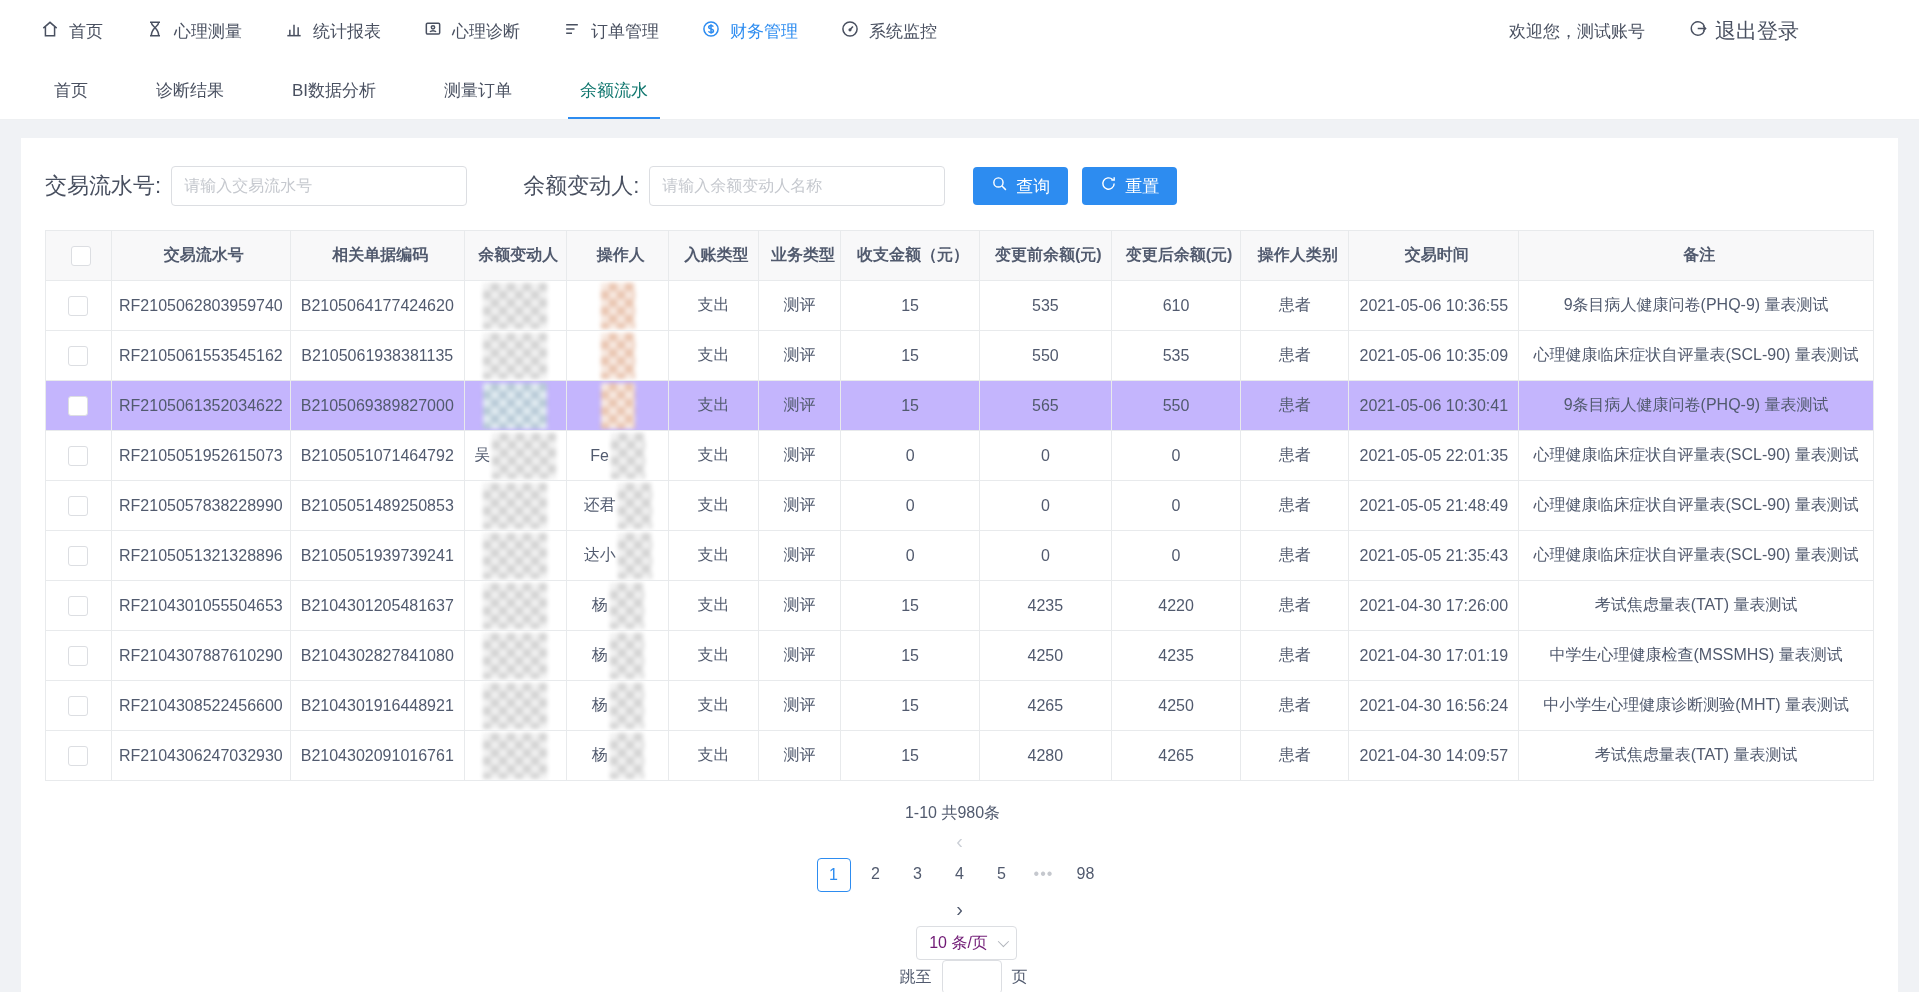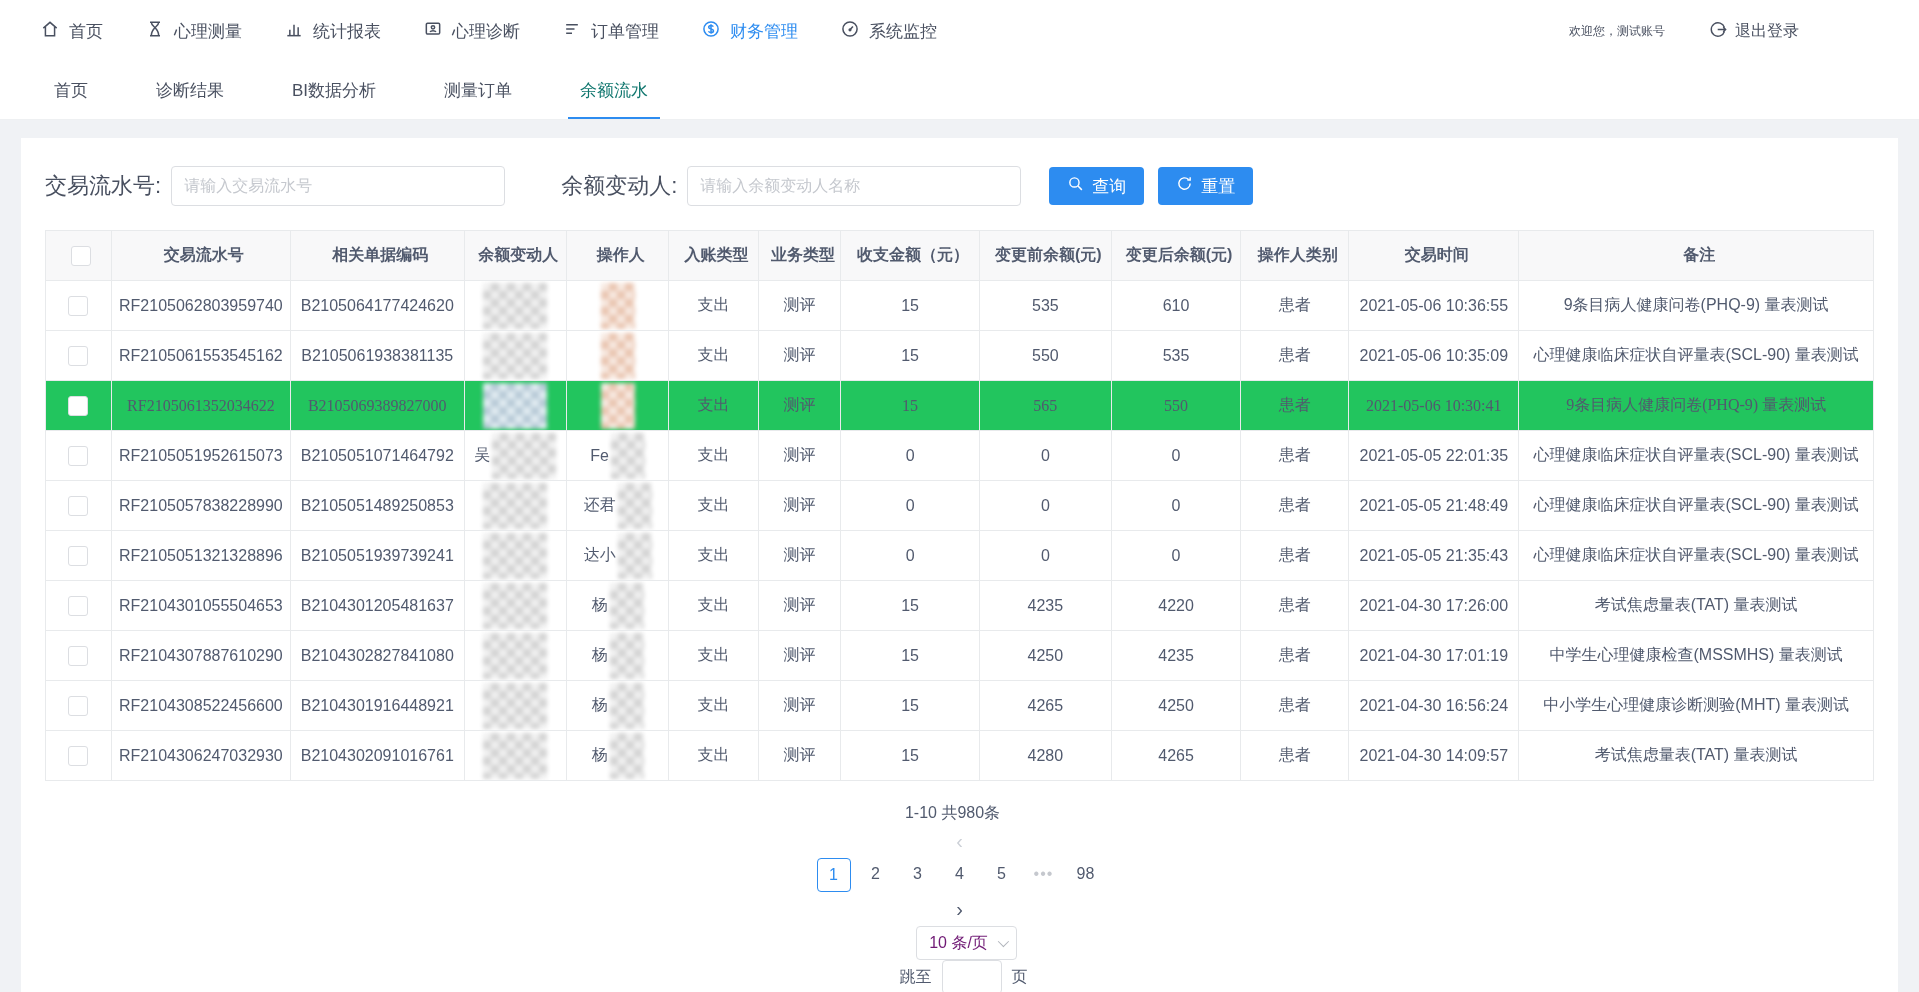--- a/index.html
+++ b/index.html
@@ -16,22 +16,22 @@
   }
   .nav-left { display:flex; align-items:center; gap:42px; }
   .nav-item {
     display:flex; align-items:center; gap:9px; cursor:pointer;
     color:#495060; font-size:17px; white-space:nowrap;
   }
   .nav-item svg { stroke:#495060; }
   .nav-item.active { color:#2d8cf0; }
   .nav-item.active svg { stroke:#2d8cf0; }
   .nav-right { display:flex; align-items:center; gap:44px; margin-right:80px; }
-  .welcome { color:#495060; font-size:12px; }
-  .logout { display:flex; align-items:center; gap:7px; color:#495060; font-size:16px; cursor:pointer; }
+  .welcome { color:#495060; font-size:17px; }
+  .logout { display:flex; align-items:center; gap:7px; color:#495060; font-size:21px; cursor:pointer; }
   .logout svg { stroke:#495060; }
   
   .tabs-row {
     height:58px; display:flex; align-items:stretch; padding-left:20px;
     border-bottom:1px solid #eef0f2; background:#fff;
   }
   .tab {
     display:flex; align-items:center; padding:0 34px; font-size:17px;
     color:#495060; cursor:pointer; position:relative; white-space:nowrap;
   }
@@ -41,21 +41,21 @@
     height:2px; background:#2d8cf0;
   }
   
   .card {
     background:#fff; margin:18px 21px 0; padding:28px 24px 38px;
     min-height:734px;
   }
   .filter-row { display:flex; align-items:center; margin-bottom:24px; }
   .filter-label { font-size:22px; color:#495060; margin-right:10px; white-space:nowrap; }
   .filter-input {
-    width:334px; height:40px; border:1px solid #dcdee2; border-radius:4px;
+    width:296px; height:40px; border:1px solid #dcdee2; border-radius:4px;
     padding:0 12px; font-size:16px; color:#515a6e; outline:none;
     font-family:"Liberation Sans","DejaVu Sans",sans-serif;
   }
   .filter-input::placeholder { color:#c5c8ce; }
   .gap-lg { width:56px; }
   .gap-btn { width:28px; }
   .btn {
     height:38px; padding:0 18px; background:#2d8cf0; color:#fff;
     border:none; border-radius:4px; font-size:17px; cursor:pointer;
     display:inline-flex; align-items:center; gap:8px;
@@ -64,21 +64,21 @@
   .btn + .btn { margin-left:14px; }
   .btn svg { stroke:#fff; }
   
   table { width:100%; border-collapse:collapse; table-layout:fixed; }
   th, td {
     border:1px solid #e8eaec; text-align:center; font-size:16px;
     height:50px; padding:0 6px; overflow:hidden; white-space:nowrap;
   }
   thead th { background:#f8f8f9; color:#515a6e; font-weight:bold;padding-left:12px; }
   tbody td { color:#515a6e; background:#fff; }
-  tr.hl td { background:#22c55e;font-family:Liberation Serif, serif; }
+  tr.hl td { background:#c4b5fd; }
   .cb {
     display:inline-block; width:20px; height:20px; border:1px solid #dcdee2;
     border-radius:3px; background:#fff; vertical-align:middle; cursor:pointer;
   }
   .mask-wrap { display:flex; align-items:center; justify-content:center; gap:2px; }
   .mosaic {
     display:inline-block; width:64px; height:40px; border-radius:1px;
     background-color:#f0f0f0;
     background-image:
       linear-gradient(45deg, rgba(110,110,110,.22) 25%, transparent 25%, transparent 75%, rgba(110,110,110,.22) 75%),

